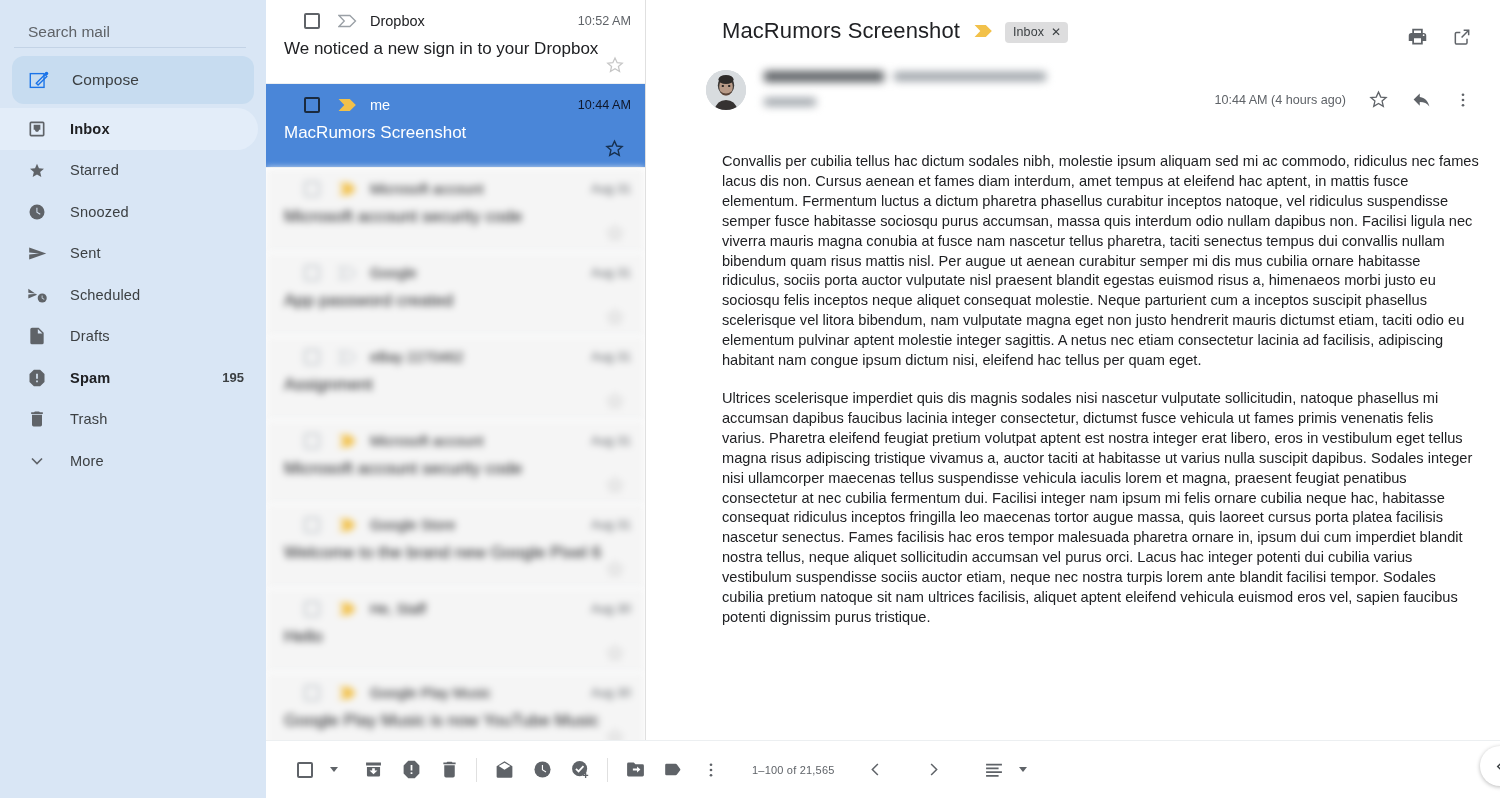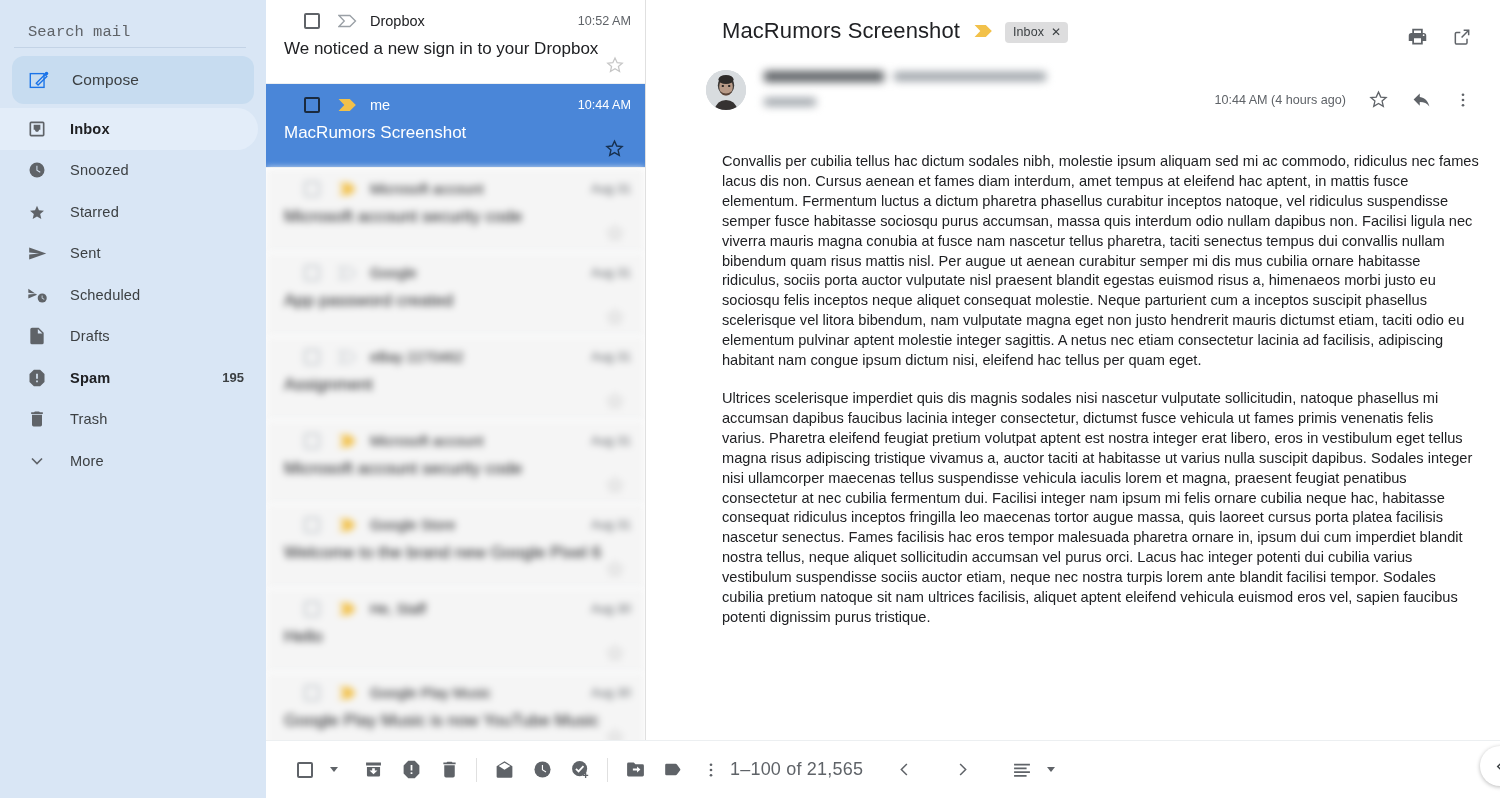--- a/index.html
+++ b/index.html
@@ -31,21 +31,21 @@
     padding: 0 14px;
     display: flex;
     align-items: flex-end;
     position: relative;
   }
   .search-input {
     width: 232px;
     border: none;
     outline: none;
     background: transparent;
-    font-family: Liberation Mono, monospace;
+    font-family: Liberation Sans, sans-serif;
     font-size: 15.5px;
     color: #404040;
     padding: 0 0 6px 14px;
     border-bottom: 1px solid #c3d3e6;
   }
   .search-input::placeholder { color: #5f6368; opacity: 1; }
 
   .compose-btn {
     margin: 8px 12px 0 12px;
     height: 48px;
@@ -143,21 +143,21 @@
     flex: 1;
     white-space: nowrap;
     overflow: hidden;
   }
   .mail-row.selected .mr-sender { color: #ffffff; }
   .mr-time {
     font-size: 12.6px;
     color: #5f6368;
     white-space: nowrap;
   }
-  .mail-row.selected .mr-time { color: #ffffff; }
+  .mail-row.selected .mr-time { color: #0f172a; }
   .mr-sub {
     margin-top: 7px;
     font-size: 17px;
     color: #202124;
     white-space: nowrap;
     overflow: hidden;
   }
   .mail-row.selected .mr-sub { color: #ffffff; }
   .mr-star {
     position: absolute;
@@ -311,23 +311,23 @@
     border-top: 5px solid #5f6368;
     margin-left: 6px;
   }
   .tb-sep {
     width: 1px;
     height: 24px;
     background: #e0e0e0;
     margin: 0 8px;
   }
   .pager {
-    font-size: 18px;
+    font-size: 11px;
     color: #5f6368;
-    margin-left: 0;
+    margin-left: 22px;
     white-space: nowrap;
     letter-spacing: .2px;
   }
   .reading-pane-right {
     position: absolute;
     right: -20px;
     bottom: 12px;
     width: 40px; height: 40px;
     border-radius: 50%;
     background: #ffffff;
@@ -371,35 +371,35 @@
             <path d="M19 3H5a2 2 0 0 0-2 2v14a2 2 0 0 0 2 2h14a2 2 0 0 0 2-2V5a2 2 0 0 0-2-2zm0 16H5V5h14v14zm-3-6h-1.5a2.5 2.5 0 0 1-5 0H8V7h8v6z"></path>
           </svg>
         </span>
         <span class="nav-label">Inbox</span>
         <span class="nav-count"></span>
       </div>
 
       <div class="nav-item">
         <span class="nav-icon">
           <svg width="20" height="20" viewBox="0 0 24 24" fill="#5f6368">
-            <circle cx="12" cy="12" r="9"></circle>
-            <path d="M12.5 7h-1.2v5.6l4.3 2.6.6-1-3.7-2.2z" fill="#d9e6f5"></path>
-          </svg>
-        </span>
-        <span class="nav-label">Snoozed</span>
+            <path d="M12 17.27l5.18 3.13-1.37-5.89 4.57-3.96-6.02-.51L12 4.5 9.64 10.04l-6.02.51 4.57 3.96-1.37 5.89z"></path>
+          </svg>
+        </span>
+        <span class="nav-label">Starred</span>
         <span class="nav-count"></span>
       </div>
 
       <div class="nav-item">
         <span class="nav-icon">
           <svg width="20" height="20" viewBox="0 0 24 24" fill="#5f6368">
-            <path d="M12 17.27l5.18 3.13-1.37-5.89 4.57-3.96-6.02-.51L12 4.5 9.64 10.04l-6.02.51 4.57 3.96-1.37 5.89z"></path>
-          </svg>
-        </span>
-        <span class="nav-label">Starred</span>
+            <circle cx="12" cy="12" r="9"></circle>
+            <path d="M12.5 7h-1.2v5.6l4.3 2.6.6-1-3.7-2.2z" fill="#d9e6f5"></path>
+          </svg>
+        </span>
+        <span class="nav-label">Snoozed</span>
         <span class="nav-count"></span>
       </div>
 
       <div class="nav-item">
         <span class="nav-icon">
           <svg width="21" height="21" viewBox="0 0 24 24" fill="#5f6368">
             <path d="M2.5 5.2v5.6L14 12 2.5 13.2v5.6L22 12z"></path>
           </svg>
         </span>
         <span class="nav-label">Sent</span>

